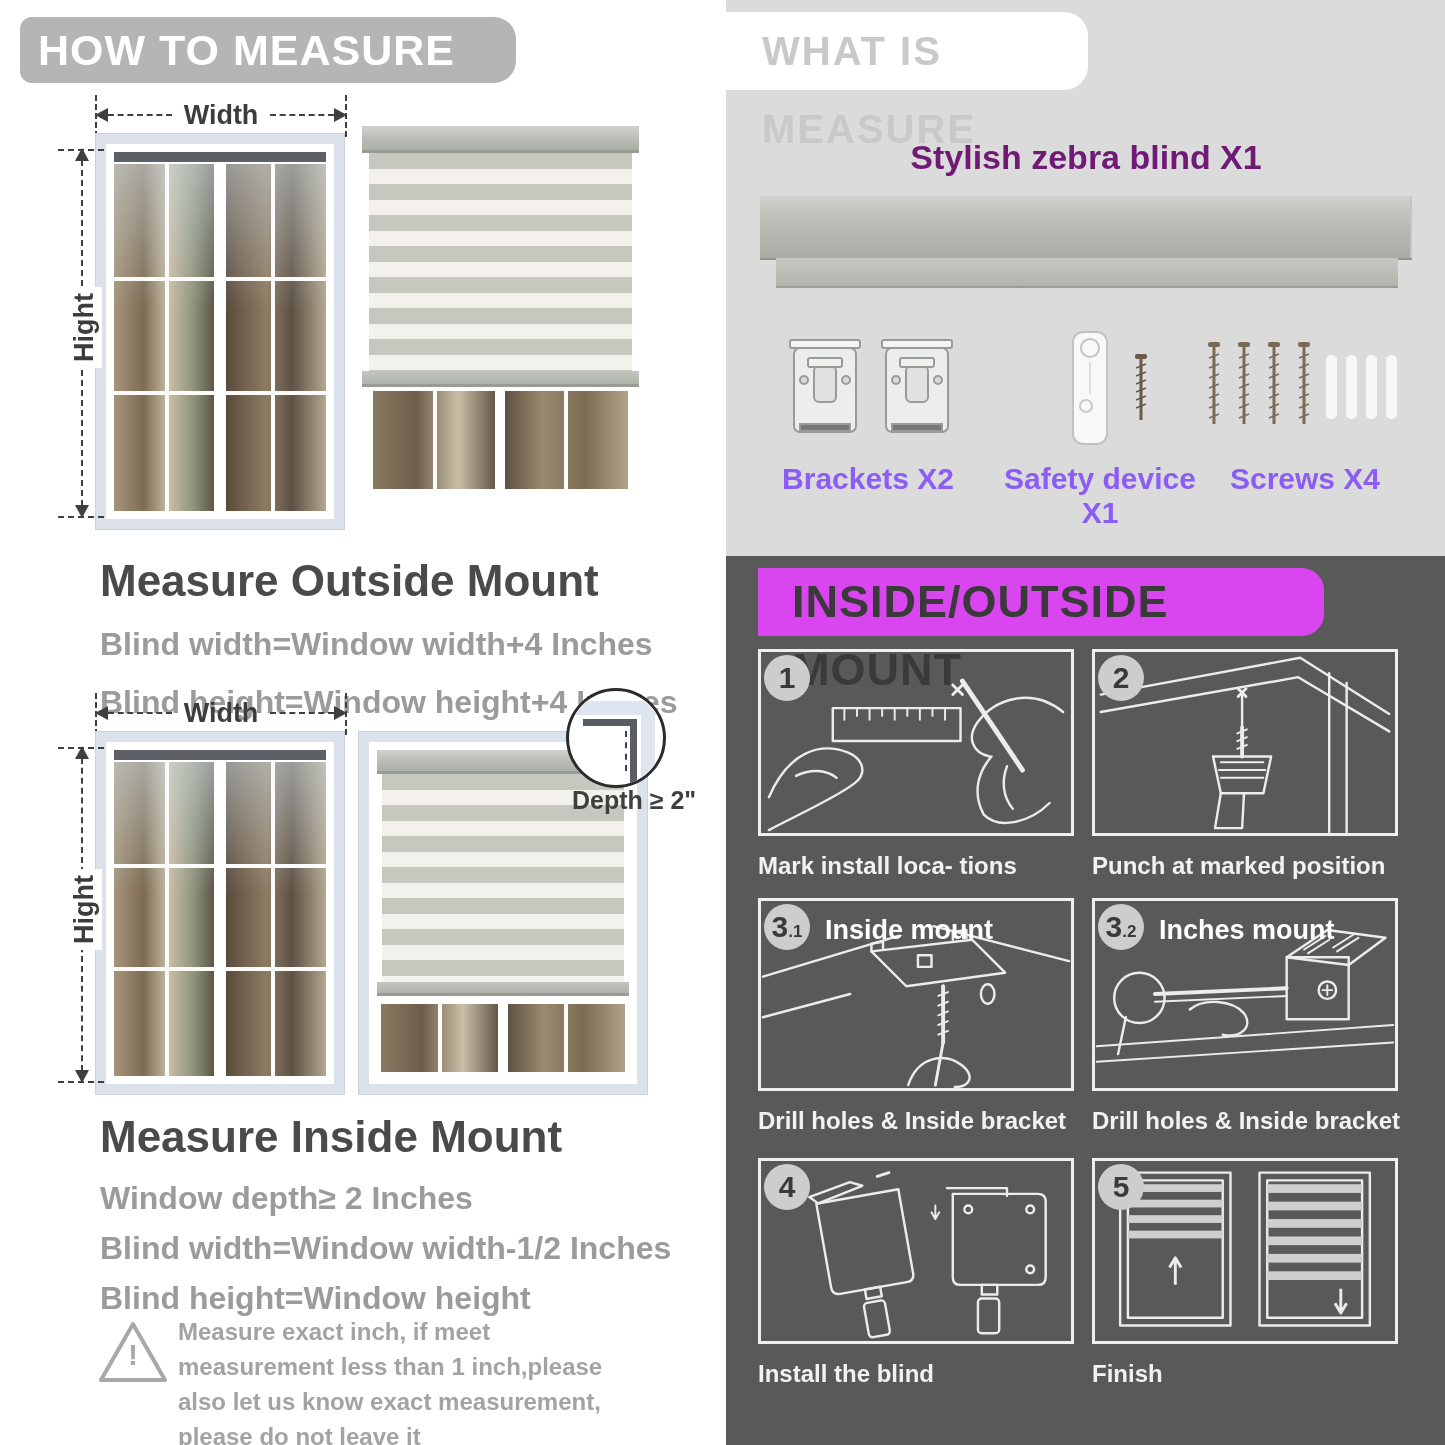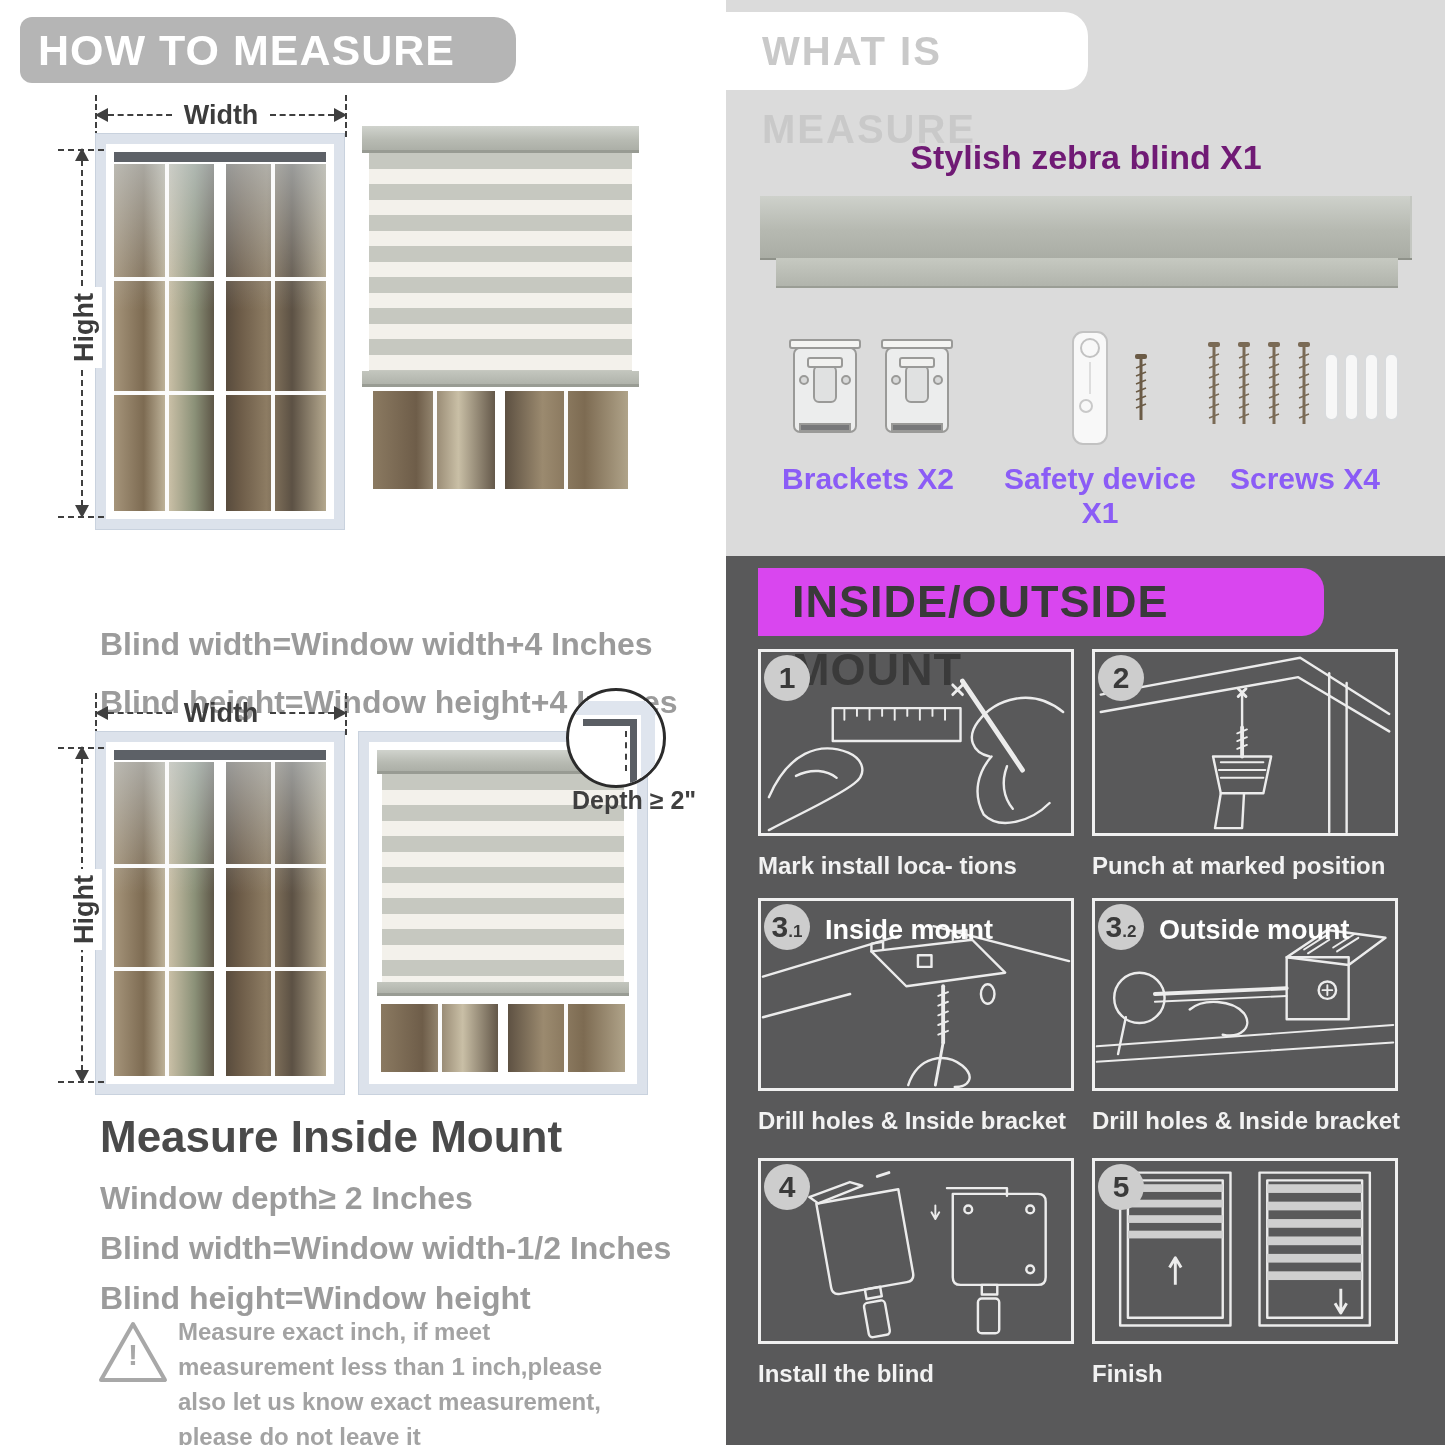--- a/index.html
+++ b/index.html
@@ -114,20 +114,21 @@
   <div class="abs v-measure" style="left:81px;top:150px;height:366px;"></div>
   <div class="abs tick-h" style="left:58px;top:149px;"></div>
   <div class="abs tick-h" style="left:58px;top:516px;"></div>
   <div class="abs v-label" style="left:44px;top:310px;">Hight</div>
 
   <div class="abs blind-head" style="left:362px;top:126px;width:277px;height:27px;"></div>
   <div class="abs blind-body" style="left:369px;top:153px;width:263px;height:218px;"></div>
   <div class="abs blind-rail" style="left:362px;top:371px;width:277px;height:16px;"></div>
   <div class="abs under-panes" style="left:369px;top:387px;width:263px;height:106px;"></div>
 
+  <div class="abs title-dark" style="left:100px;top:556px;">Measure Outside Mount</div>
   <div class="abs formula" style="left:100px;top:626px;">Blind width=Window width+4 Inches</div>
   <div class="abs formula" style="left:100px;top:684px;">Blind height=Window height+4 Inches</div>
 
   <div class="abs h-measure" style="left:95px;top:702px;width:252px;">
     <div class="ar-l"></div>
     <div class="dash"></div>
     <span class="lbl">Width</span>
     <div class="dash"></div>
     <div class="ar-r"></div>
   </div>
@@ -401,21 +402,21 @@
         <path d="M30 120 L22 158"></path>
         <path d="M96 112 C110 100 140 102 152 116 C162 130 148 142 130 138"></path>
         <line x1="0" y1="150" x2="306" y2="128" stroke-width="2"></line>
         <line x1="0" y1="166" x2="306" y2="146" stroke-width="2"></line>
       </g>
     </svg>
     <div class="badge">
       <span>3</span>
         <span class="sub">.2</span>
     </div>
-    <span class="inline-lbl">Outside mount</span>
+    <span class="inline-lbl">Inches mount</span>
   </div>
   <div class="abs caption" style="left:1092px;top:1107px;">Drill holes &amp;  Inside bracket</div>
 
   <div class="abs step-box" style="left:758px;top:1158px;width:316px;height:186px;">
     <svg class="line-art" viewBox="0 0 316 186">
       <g fill="none" stroke="#ececec" stroke-width="2.5" stroke-linecap="round" stroke-linejoin="round">
         <g transform="rotate(-10 105 80)">
           <path d="M62 36 L148 36 L148 124 Q148 132 140 132 L70 132 Q62 132 62 124 Z"></path>
           <path d="M56 28 L100 20 L112 26 L64 36 Z"></path>
           <rect x="96" y="132" width="16" height="10"></rect>

